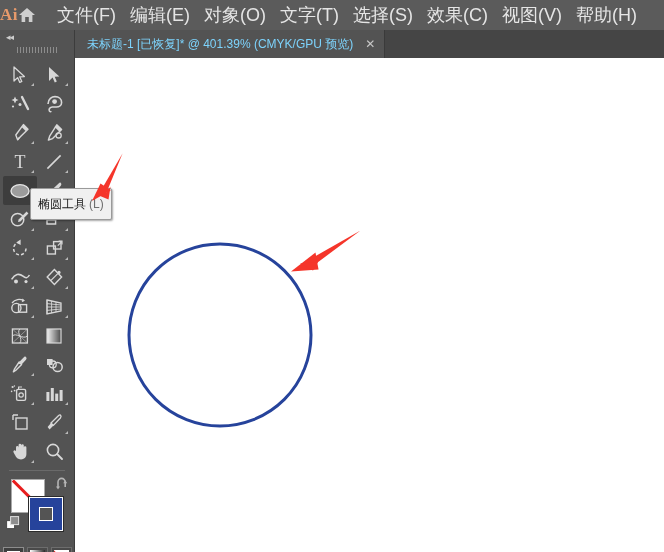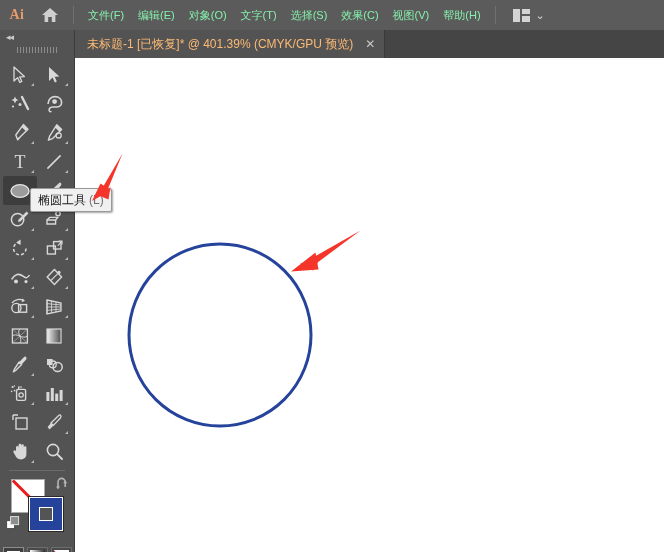--- a/index.html
+++ b/index.html
@@ -12,48 +12,48 @@
   #app { position: relative; width: 664px; height: 552px; }
 
   
   .menubar {
     position: absolute; left: 0; top: 0; width: 664px; height: 30px;
     background: #5b5b5b;
     display: flex; align-items: center;
   }
   .ai-logo {
     width: 34px; text-align: center;
-    color: #e79a6b; font-size: 14px; font-weight: bold;
+    color: #e79a6b; font-size: 17px; font-weight: bold;
     font-family: "Liberation Serif", "DejaVu Serif", serif;
     letter-spacing: .5px;
   }
   .home-icon { width: 32px; display: flex; align-items: center; justify-content: center; }
   .vdiv { width: 1px; height: 18px; background: #717171; margin: 0 7px; }
   .menu-items { display: flex; align-items: center; }
   .menu-item {
-    color: #86efac; font-size: 11px;
+    color: #e5e5e5; font-size: 18px;
     padding: 4px 7px; white-space: nowrap; cursor: default; text-align: center;
   }
   .ws-switch { display: flex; align-items: center; gap: 6px; margin-left: 10px; }
   .ws-grid { display: block; }
   .chev { color: #d2d2d2; font-size: 11px; }
 
   
   .tabbar {
     position: absolute; left: 0; top: 30px; width: 664px; height: 28px;
     background: #454545;
   }
   .tab {
     position: absolute; left: 75px; top: 0; height: 28px;
     background: #535353;
     display: flex; align-items: center;
     padding: 0 9px 0 12px;
     border-right: 1px solid #3a3a3a;
   }
-  .tab-title { color: #fdba74; font-size: 12px; white-space: nowrap; }
+  .tab-title { color: #7dd3fc; font-size: 12px; white-space: nowrap; }
   .tab-close { color: #c8c8c8; font-size: 12px; margin-left: 12px; cursor: pointer; line-height: 1; }
 
   
   .toolpanel {
     position: absolute; left: 0; top: 30px; width: 75px; height: 522px;
     background: #535353;
     border-right: 1px solid #3c3c3c;
   }
   .tp-collapse {
     height: 14px; display: flex; align-items: center; padding-left: 6px;
@@ -133,21 +133,21 @@
     position: absolute; left: 75px; top: 58px;
     width: 589px; height: 494px;
     background: #ffffff;
     overflow: hidden;
   }
   .canvas svg { display: block; }
 
   
   .tooltip {
     position: absolute; left: 30px; top: 188px;
-    height: 24px; padding: 0 7px;
+    height: 32px; padding: 0 7px;
     background: #f0f0f0; border: 1px solid #9a9a9a;
     border-radius: 2px;
     display: flex; align-items: center;
     font-size: 12px; color: #1a1a1a; white-space: nowrap;
     box-shadow: 1px 1px 2px rgba(0,0,0,.35);
     z-index: 40;
     justify-content: center;
   }
   .tooltip .shortcut { color: #6e6e6e; margin-left: 3px; }
 

